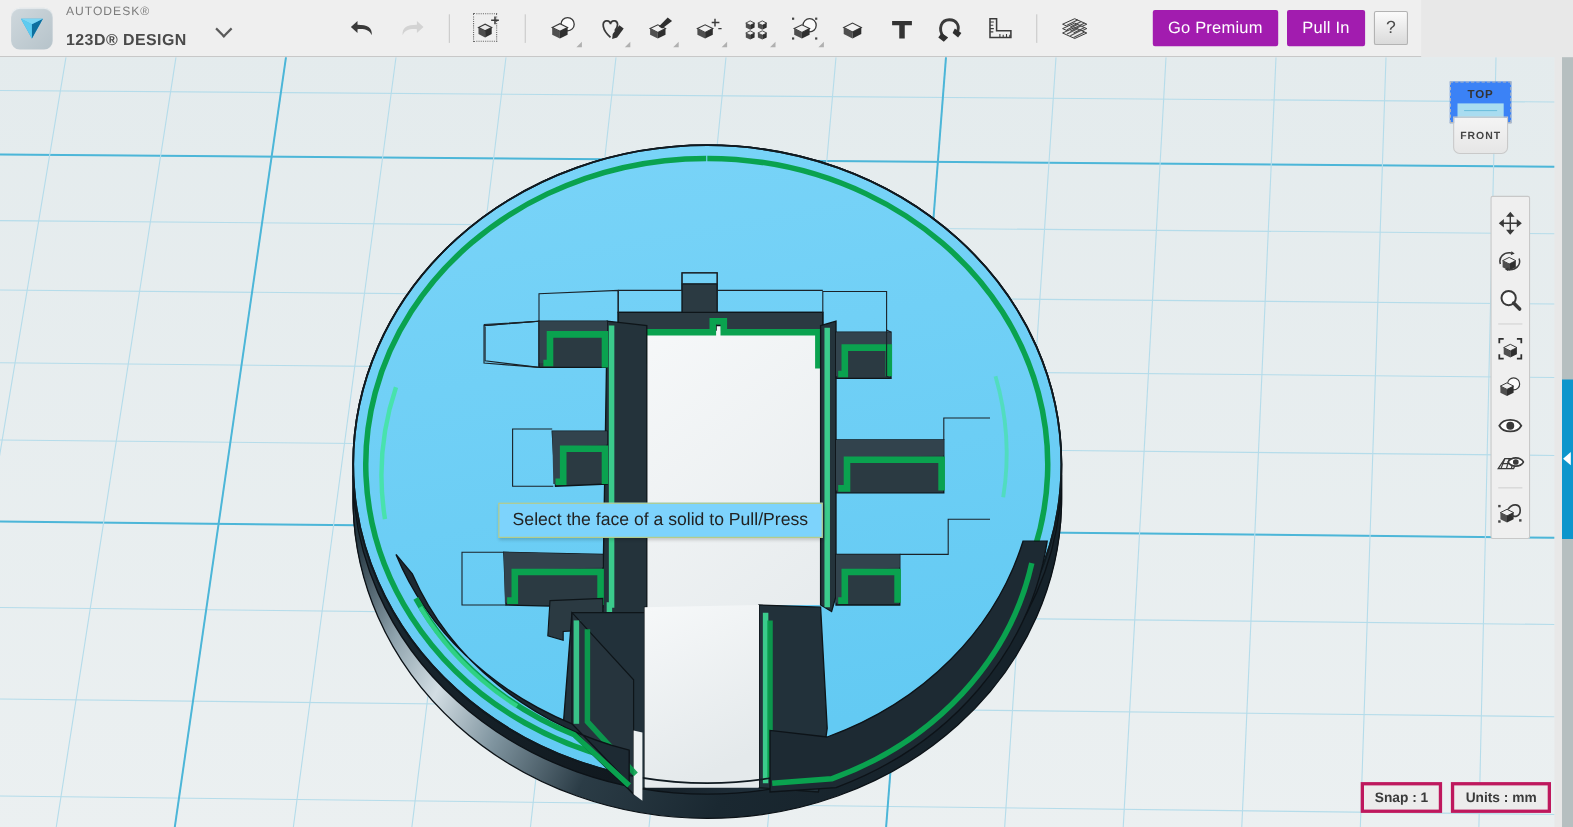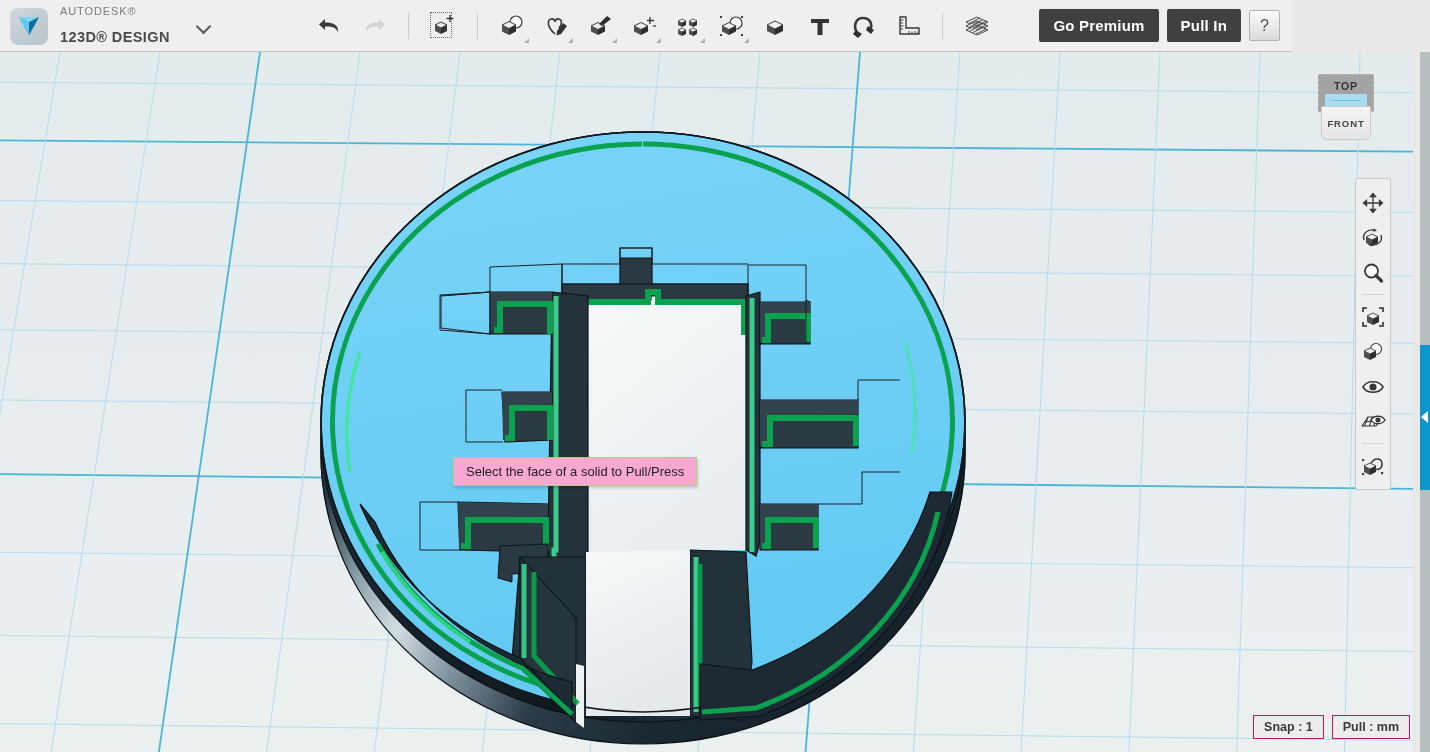--- a/index.html
+++ b/index.html
@@ -50,21 +50,21 @@
   }
   .tb-caret{
     position:absolute; right:2px; bottom:3px;
     width:0;height:0; border-left:5px solid transparent; border-bottom:5px solid #b0b0b0;
   }
   .tb-sep { width:1px; height:26px; background:#c9c9c9; margin:0 12px; }
 
   .spacer { flex:1; }
   .hdr-right { display:flex; align-items:center; padding-right:12px; gap:8px; }
   .btn-blue {
-    background:#404040; color:#fff; font-size:15px; font-weight:bold;
+    background:#a21caf; color:#fff; font-size:15px; font-weight:normal;
     padding:8px 14px; border:none; border-radius:2px; cursor:pointer;
     font-family:"Liberation Sans", sans-serif; letter-spacing:.2px;
   }
   .btn-help {
     width:31px;height:31px;
     background:linear-gradient(#fbfbfb,#dadada);
     border:1px solid #b3b3b3; border-radius:2px;
     color:#4b4b4b; font-size:16px; cursor:pointer;
     font-family:"Liberation Sans", sans-serif;
   }
@@ -76,21 +76,21 @@
   }
   .grid-layer { position:absolute; inset:-200px -300px; }
 
   
   .viewcube {
     position:absolute; right:36px; top:22px; width:62px; height:62px;
     cursor:pointer;
   }
   .vc-top {
     position:absolute; left:3px; top:0; width:56px; height:38px;
-    border:1px dashed #b9b9b9; background:#a3a3a3;
+    border:1px dashed #b9b9b9; background:#3b82f6;
     display:flex; align-items:flex-start; justify-content:center;
   }
   .vc-top span { font-size:10.5px; font-weight:bold; color:#333; letter-spacing:.8px; margin-top:5px; }
   .vc-band {
     position:absolute; left:10px; top:20px; width:42px; height:13px;
     background:#a9dcf0;
   }
   .vc-band:after{
     content:""; position:absolute; left:6px; top:6px; width:30px; height:1px;
     background:#6fc0de;
@@ -126,30 +126,30 @@
     border-right:7px solid #fff;
   }
   .right-gutter {
     position:absolute; right:0; top:52px; width:10px; height:700px;
     background:#b6bfc0;
   }
 
   
   .tooltip {
     position:absolute; left:453px; top:405px;
-    background:#f9a8d4; border:1px solid #b9cb7f;
-    padding:6px 12px; font-size:13px; color:#222;
+    background:#7dd3fc; border:1px solid #b9cb7f;
+    padding:6px 12px; font-size:16px; color:#222;
     box-shadow:1px 2px 3px rgba(0,0,0,.18);
     white-space:nowrap; z-index:40;
   }
 
   
   .status { position:absolute; right:20px; bottom:13px; display:flex; gap:8px; z-index:30; }
   .status-box {
-    background:#ececec; border:1px solid #be185d;
+    background:#ececec; border:3px solid #be185d;
     font-size:12.5px; font-weight:bold; color:#3a3a3a;
     padding:4px 10px; cursor:pointer;
   }
 
   svg { display:block; }
 </style>
 </head>
 <body>
 
 <div id="app">
@@ -681,16 +681,16 @@
         </svg>
       </div>
     </div>
   </div>
 
   <div class="right-gutter"></div>
   <div class="panel-tab"></div>
 
   <div class="status">
     <div class="status-box">Snap : 1</div>
-    <div class="status-box">Pull : mm</div>
+    <div class="status-box">Units : mm</div>
   </div>
 
 </div>
 
 </body></html>

